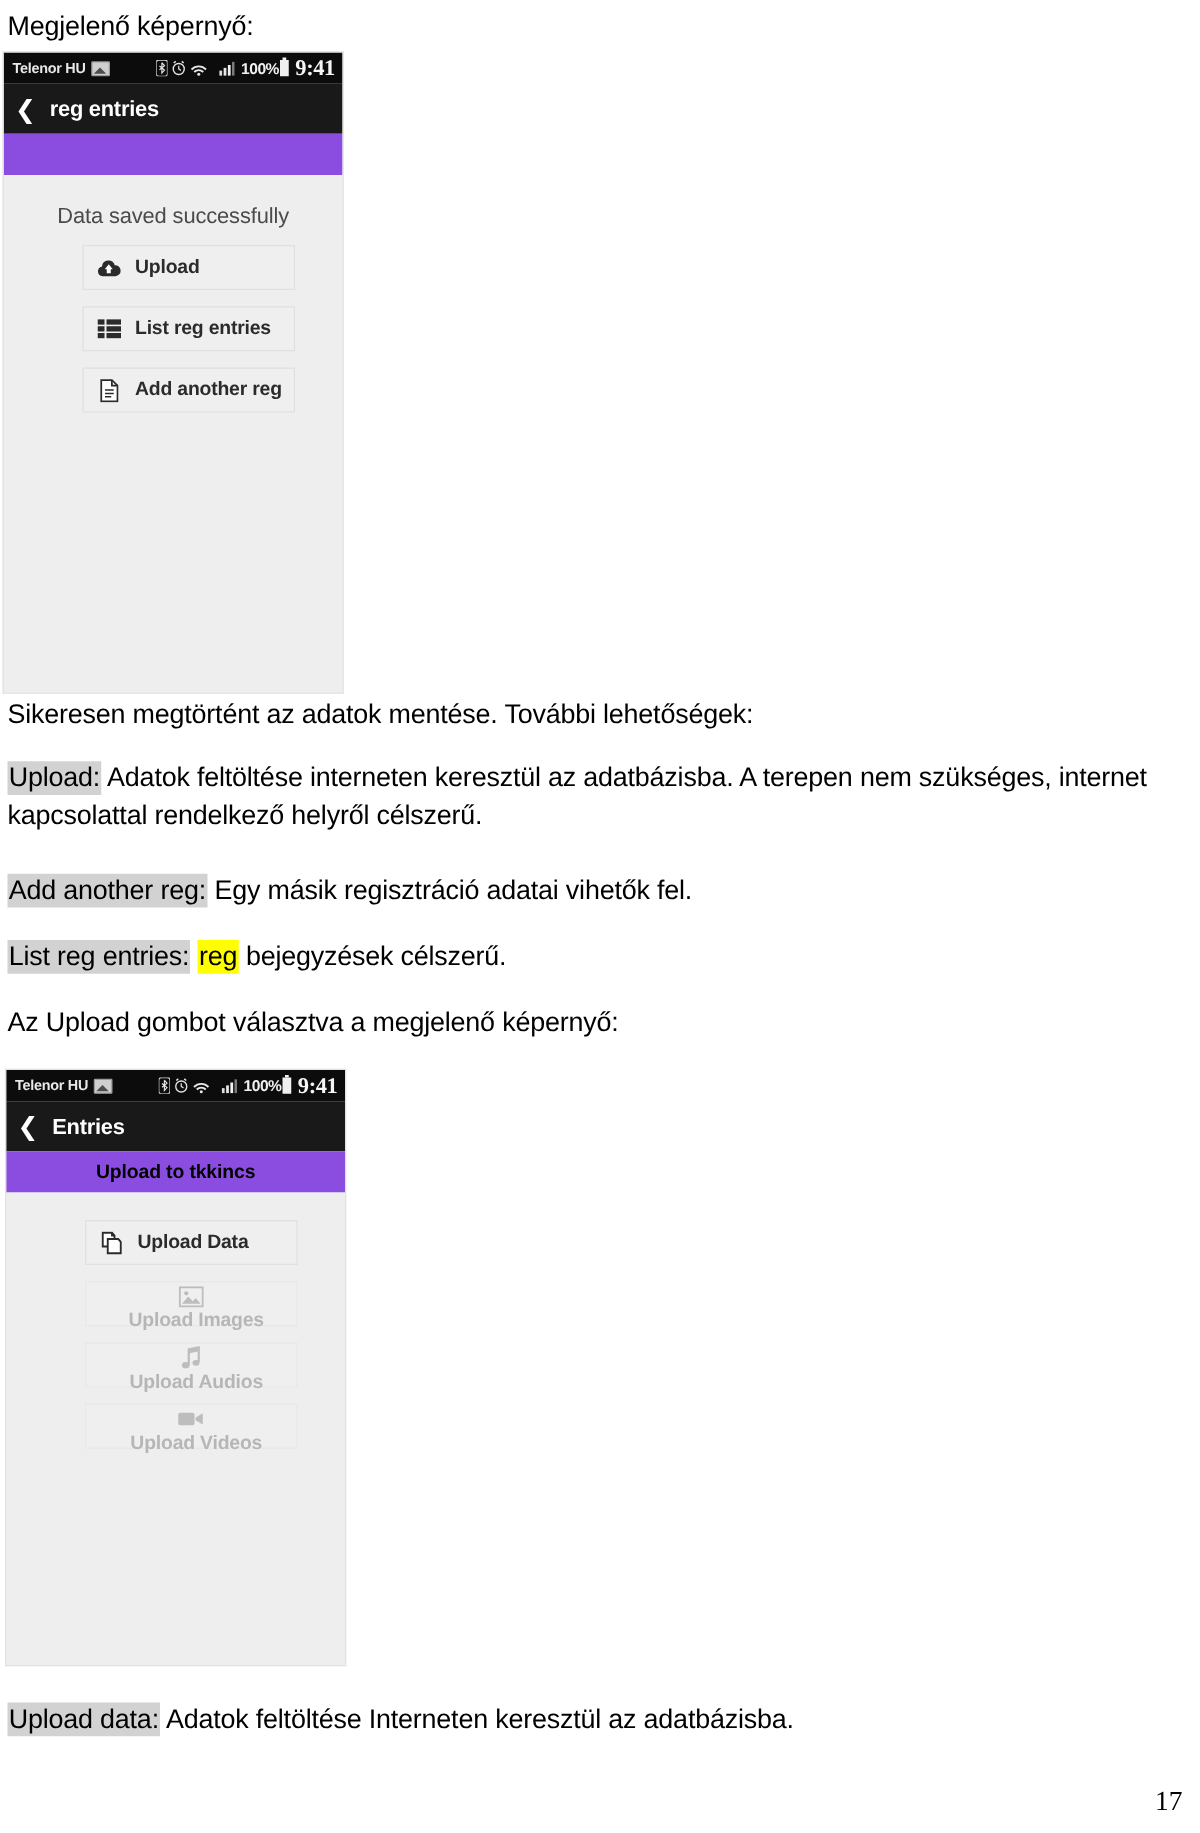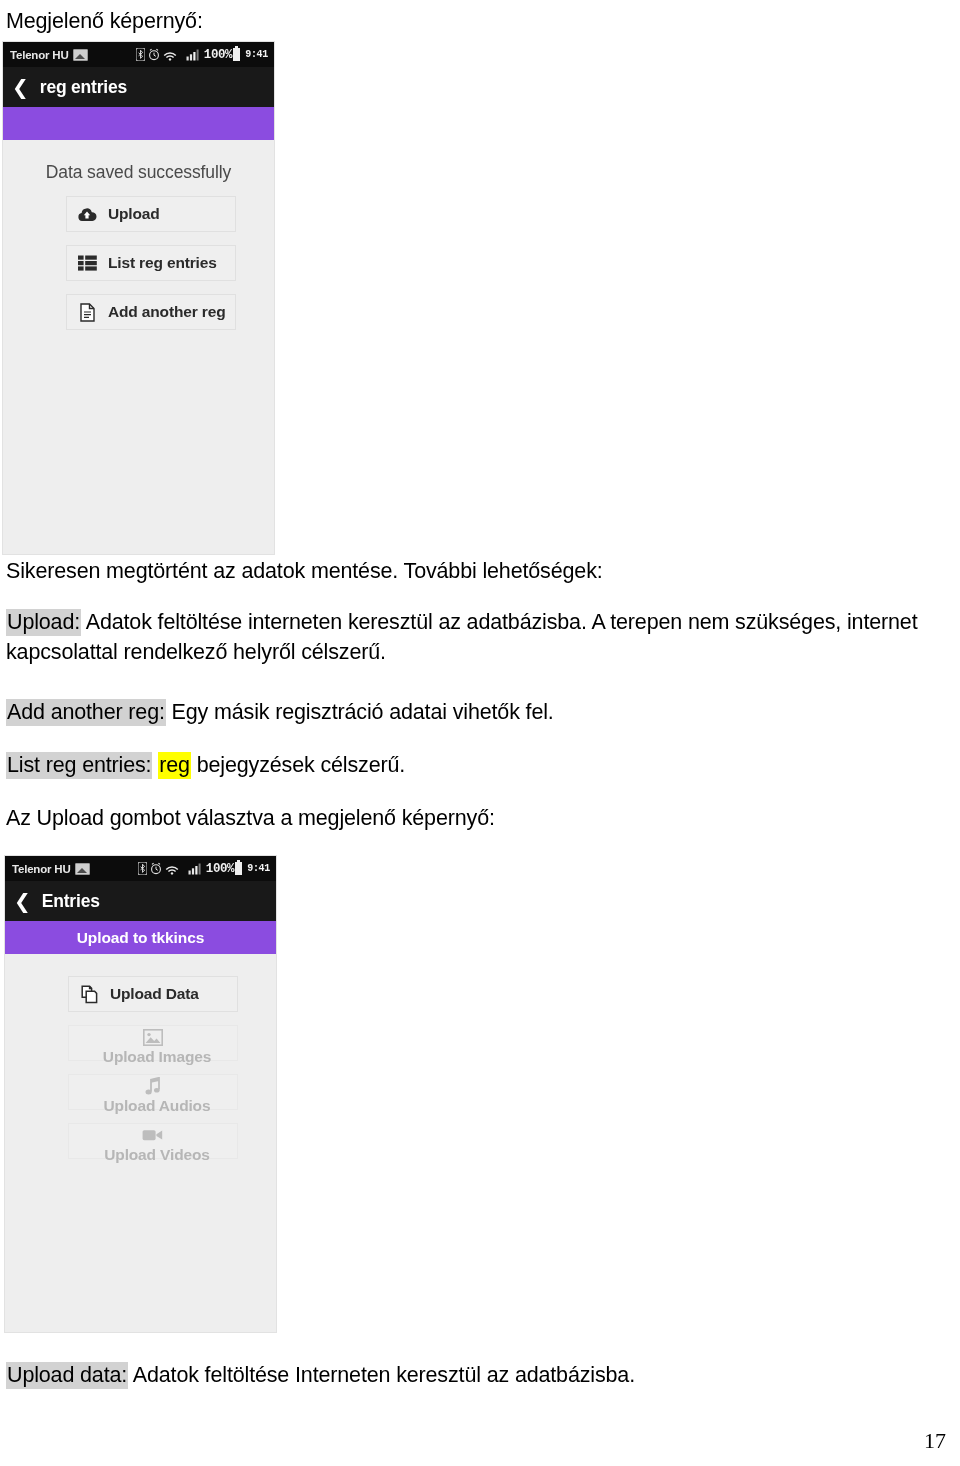--- a/index.html
+++ b/index.html
@@ -101,43 +101,43 @@
   .sb-icons {
     display: flex;
     align-items: center;
     gap: 3px;
   }
   .sb-icons svg { display: block; }
   .sb-batt-text {
     color: #f0f0f0;
     font-size: 12.5px;
     font-weight: 700;
-    font-family: Liberation Mono, monospace;
+    font-family: Liberation Sans, sans-serif;
     margin-left: 5px;
     letter-spacing: -0.4px;
   }
   .sb-batt {
     width: 7px; height: 13px;
     background: #f0f0f0;
     position: relative;
     margin-left: 1px;
     flex: none;
   }
   .sb-batt::before {
     content: "";
     position: absolute;
     top: -2px; left: 2px;
     width: 3px; height: 2px;
     background: #f0f0f0;
   }
   .sb-time {
     color: #f5f5f5;
-    font-size: 10px;
-    font-weight: 700;
-    font-family: Liberation Mono, monospace;
+    font-size: 18px;
+    font-weight: 700;
+    font-family: Liberation Serif, serif;
     margin-left: 5px;
     letter-spacing: -0.3px;
   }
 
   .titlebar {
     height: 40px;
     background: #191919;
     display: flex;
     align-items: center;
     padding-left: 9px;
@@ -160,21 +160,21 @@
   }
 
   .purple-band {
     background: #8b4ce0;
     height: 33px;
     display: flex;
     align-items: center;
     justify-content: center;
   }
   .purple-band-text {
-    color: #ffffff;
+    color: #000000;
     font-size: 15.5px;
     font-weight: 700;
     font-family: "Liberation Sans", sans-serif;
     letter-spacing: -0.1px;
   }
 
   .screen-body {
     background: #eeeeee;
     position: relative;
   }

